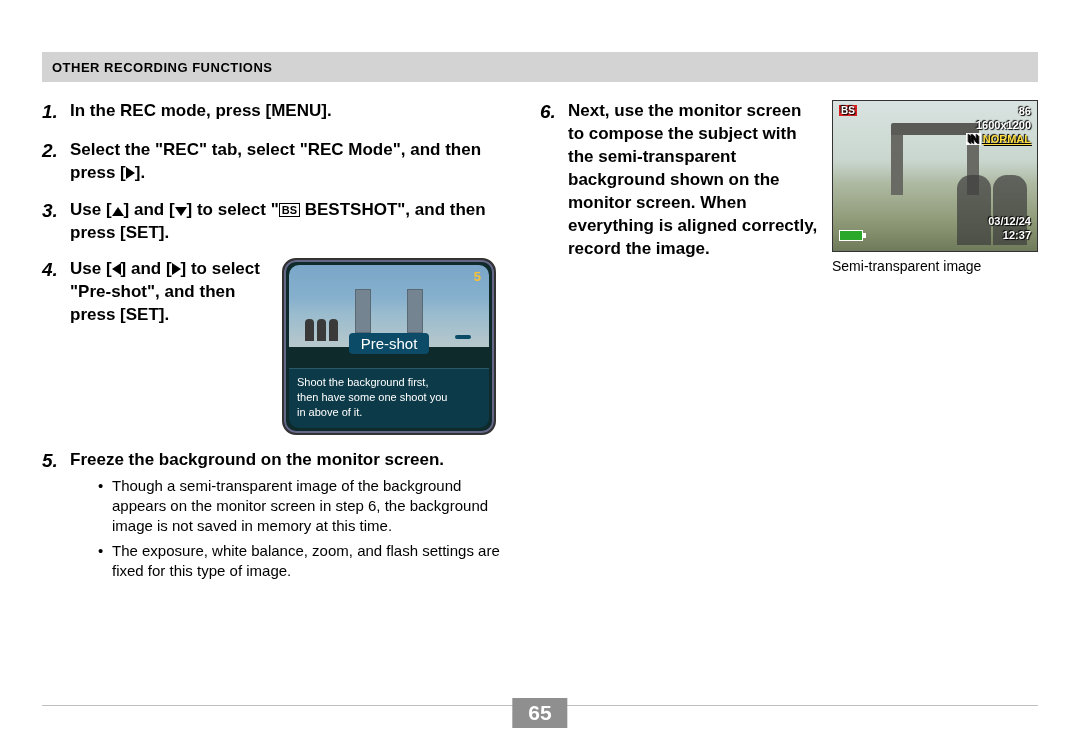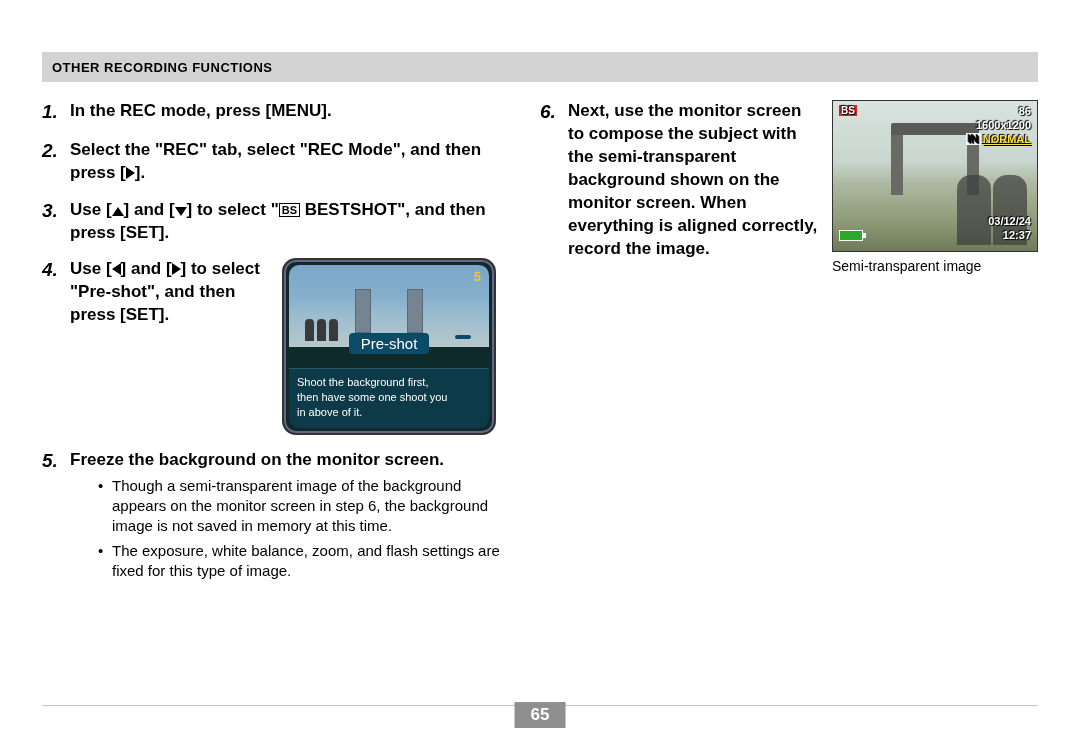--- a/index.html
+++ b/index.html
@@ -55,21 +55,21 @@
   .osd-norm { top:32px; right:6px; color:#ffe040;text-decoration:underline; }
   .osd-in { top:32px; right:56px; background:#fff; color:#000; padding:0 2px; font-size:11px; }
   .osd-date { bottom:24px; right:6px; }
   .osd-time { bottom:10px; right:6px; }
   .bat { position:absolute; left:6px; bottom:10px; width:24px; height:11px; border:1px solid #fff; background:#29a829; }
   .bat::after { content:""; position:absolute; right:-4px; top:2px; width:3px; height:5px; background:#fff; }
   .caption { font-size: 14px; margin-top: 6px; }
 
   .footer-sep { position: absolute; left: 42px; right: 42px; bottom: 56px; border-top: 1px solid #bfbfbf; }
   .footer-sep2 { position: absolute; left: 42px; right: 42px; bottom: 30px; border-top: 1px solid #bfbfbf; }
-  .page-num { position: absolute; left: 50%; bottom: 34px; transform: translateX(-50%); background: #8f8f8f; color: #fff; font-weight: bold; font-size: 17px; padding: 3px 16px; }
+  .page-num { position: absolute; left: 50%; bottom: 34px; transform: translateX(-50%); background: #8f8f8f; color: #fff; font-weight: bold; font-size: 21px; padding: 3px 16px; }
 
   .tri { display:inline-block; width:0; height:0; vertical-align: -1px; }
   .tri-r { border-top:6px solid transparent; border-bottom:6px solid transparent; border-left:9px solid #000; }
   .tri-l { border-top:6px solid transparent; border-bottom:6px solid transparent; border-right:9px solid #000; }
   .tri-u { border-left:6px solid transparent; border-right:6px solid transparent; border-bottom:9px solid #000; }
   .tri-d { border-left:6px solid transparent; border-right:6px solid transparent; border-top:9px solid #000; }
   .bs-icon { display:inline-block; border:1.5px solid #000; font-size:11px; line-height:12px; padding:0 2px; font-style:normal; font-weight:bold; vertical-align:1px; }
 </style>
 </head>
 <body>

